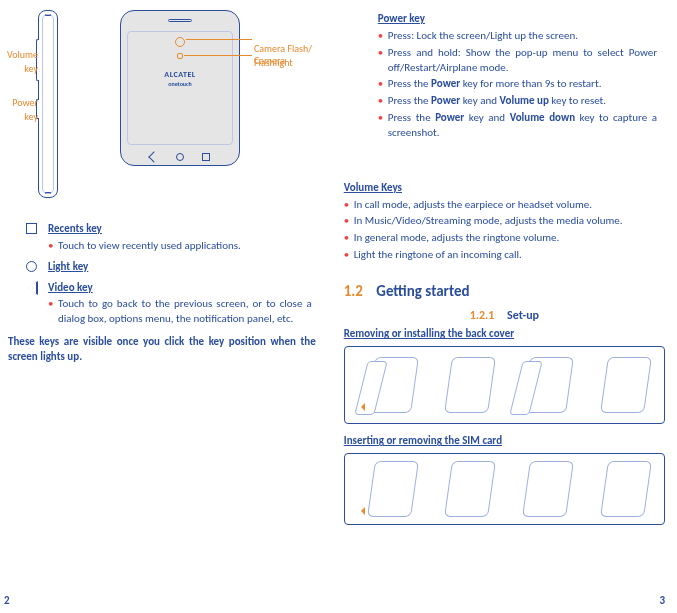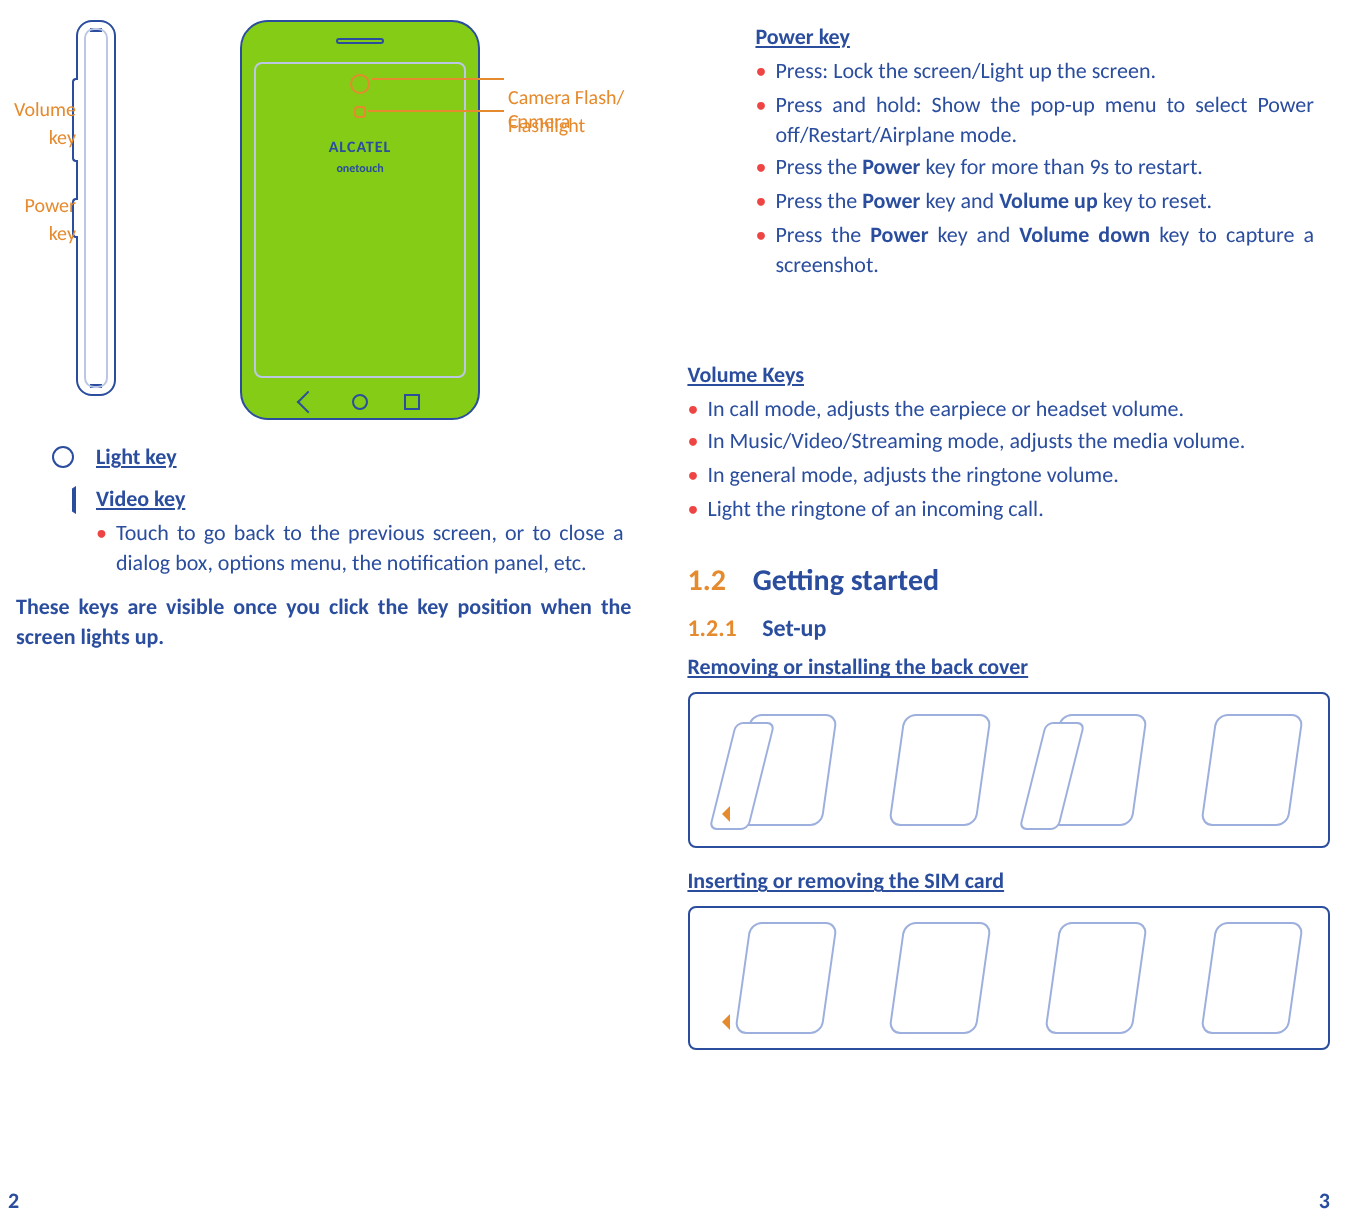--- a/index.html
+++ b/index.html
@@ -74,24 +74,24 @@
     left: 3px; top: 3px; right: 3px; bottom: 3px;
     border-radius: 5px;
     border: 1px solid #bcc7e6;
   }
 
   .front-body {
     position: absolute;
     left: 116px;
     top: 2px;
     width: 120px;
-    height: 200px;
+    height: 156px;
     border: 1.5px solid #2a4d9e;
     border-radius: 14px;
-    background: #84cc16;
+    background: #e5e5e5;
   }
   .front-screen {
     position: absolute;
     left: 6px; right: 6px; top: 20px; bottom: 20px;
     border: 1px solid #bcc7e6;
     border-radius: 4px;
   }
   .earpiece {
     position: absolute;
     top: 8px; left: 0; right: 0; margin: auto;
@@ -202,20 +202,21 @@
 
   h2.section {
     font-size: 15px;
     margin: 16px 0 4px 0;
     font-weight: bold;
   }
   .secnum { color: #e68a2e; margin-right: 10px; }
   h3.sub {
     font-size: 12px;
     margin: 6px 0 2px 0;
+    text-align: center;
   }
   h3.sub .secnum { font-weight: bold; }
   .underhead {
     font-weight: bold;
     text-decoration: underline;
     margin: 4px 0 4px 0;
   }
   .illus-box {
     border: 1px solid #2a4d9e;
     border-radius: 4px;
@@ -321,20 +322,31 @@
 
       <div class="callout lbl-vol">Volume key</div>
       <div class="callout lbl-pwr">Power key</div>
       <div class="callout lbl-cam">Camera</div>
       <div class="callout lbl-flash">Camera Flash/ Flashlight</div>
 
       <div class="leader" style="left:182px; top:31px; width:66px;"></div>
       <div class="leader" style="left:180px; top:47px; width:68px;"></div>
     </div>
 
+    <div class="key-block">
+      <div class="key-icon">
+          <div class="icon-sq"></div>
+        </div>
+      <div class="key-body">
+        <div class="key-title">Recents key</div>
+        <ul class="bul">
+            <li>Touch to view recently used applications.</li>
+          </ul>
+      </div>
+    </div>
 
     <div class="key-block">
       <div class="key-icon">
           <div class="icon-circ"></div>
         </div>
       <div class="key-body">
         <div class="key-title">Light key</div>
       </div>
     </div>
 

